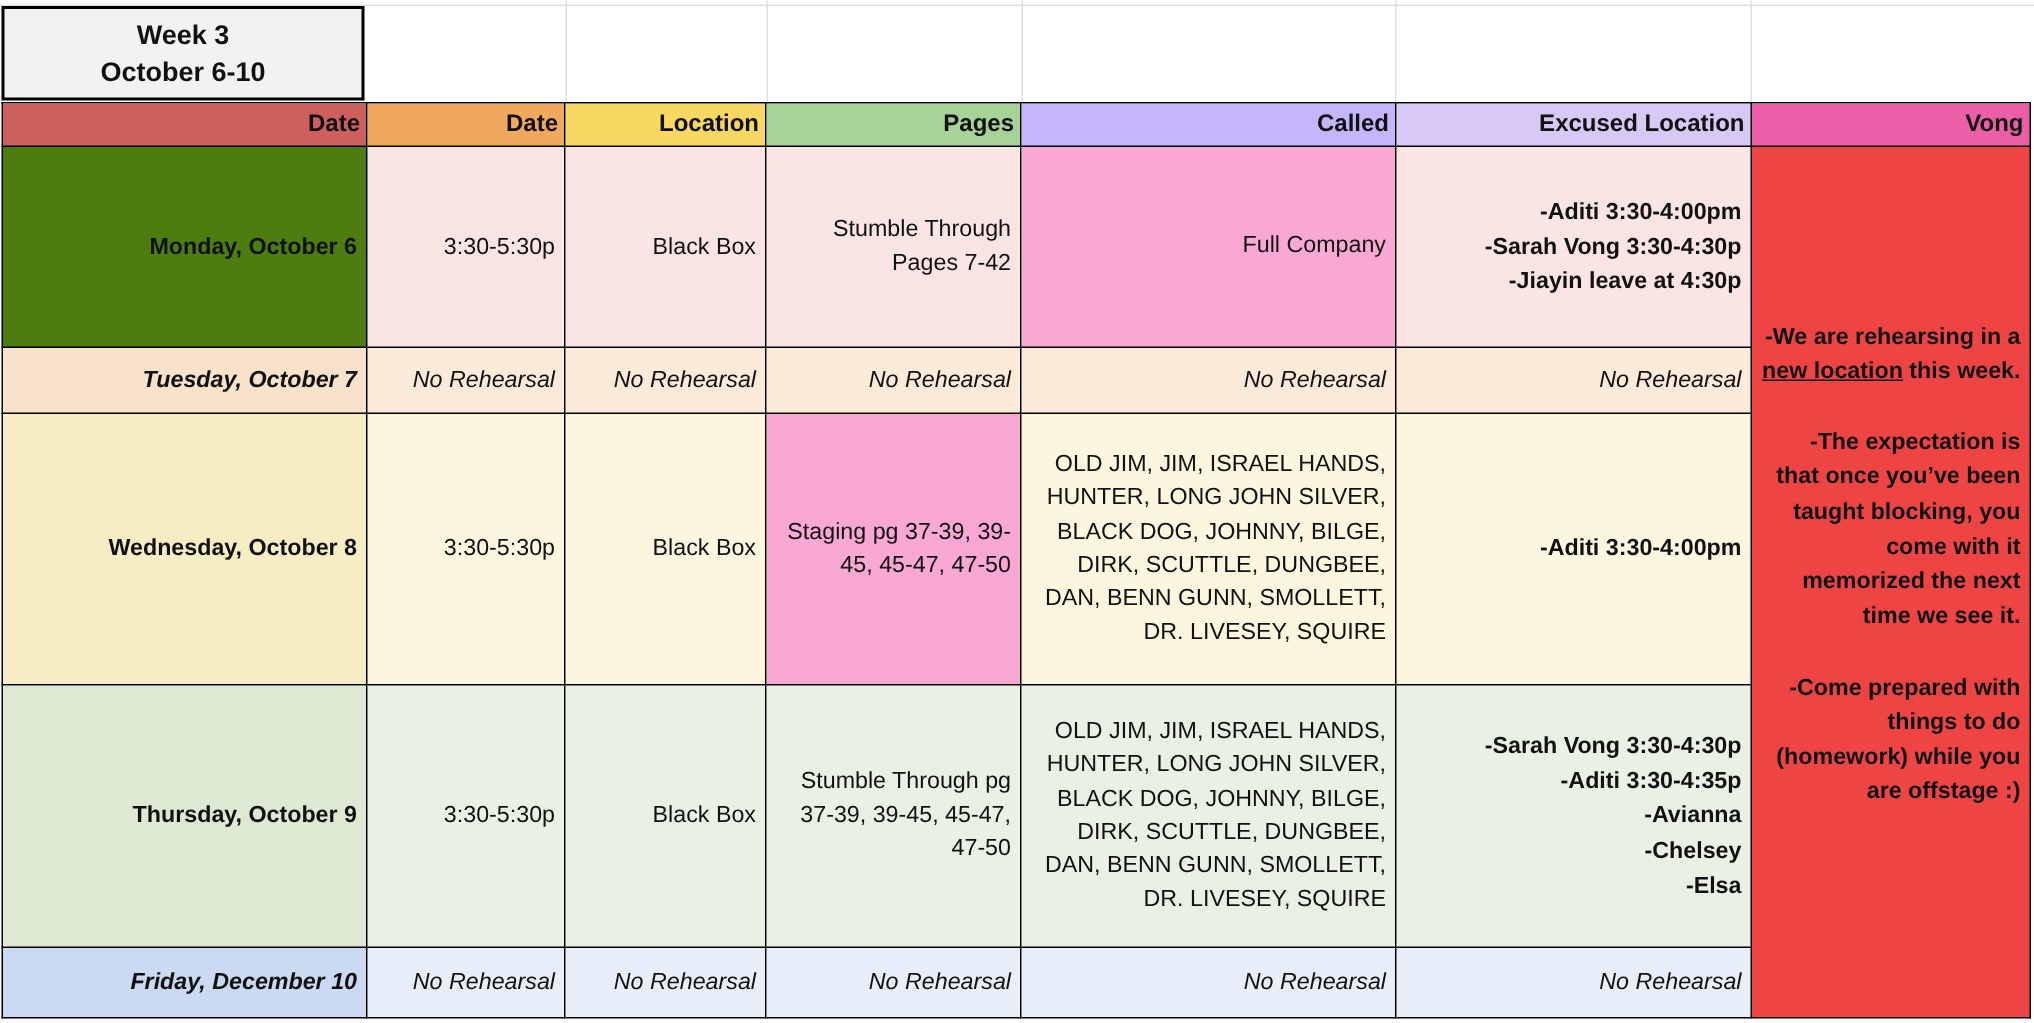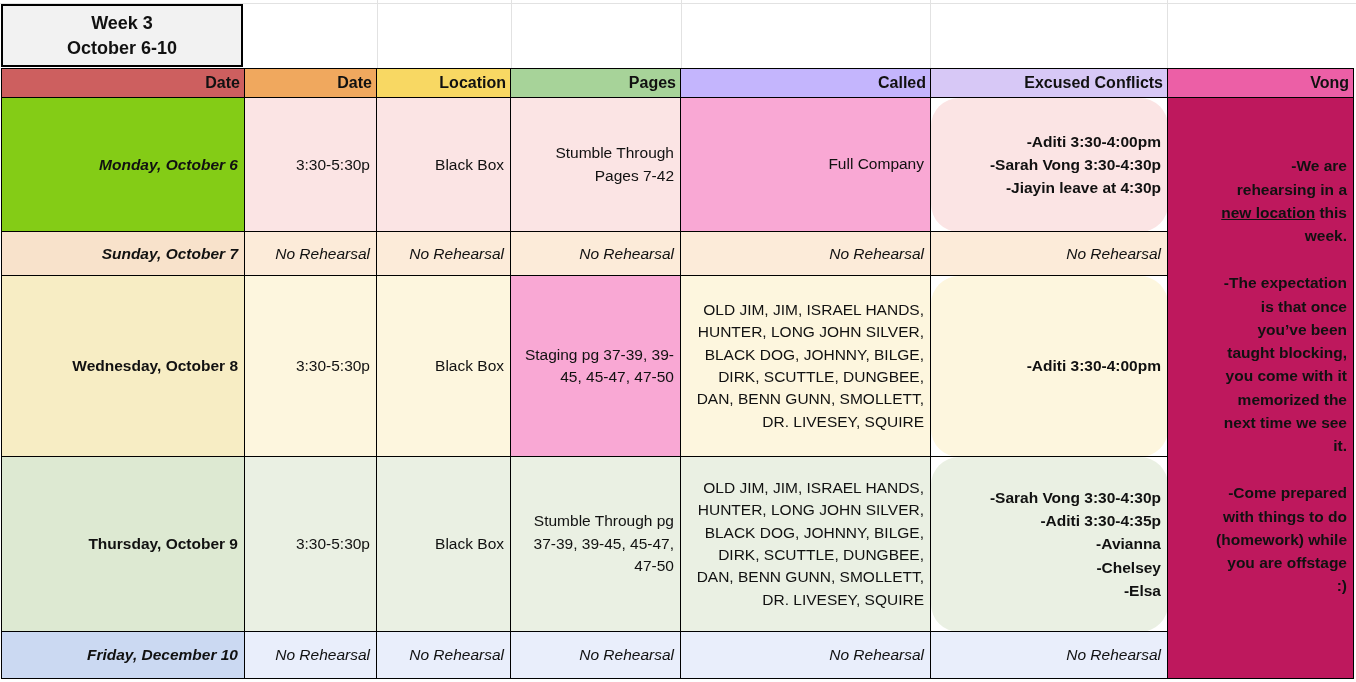--- a/index.html
+++ b/index.html
@@ -39,21 +39,21 @@
   tr.r-mon{height:134px;}
   tr.r-tue{height:44px;}
   tr.r-wed{height:181px;}
   tr.r-thu{height:175px;}
   tr.r-fri{height:47px;}
   td.date-cell{font-weight:bold;font-size:16.5px;}
   tr.italic-row td{font-style:italic;}
   td.excused{
     text-align:left;font-weight:bold;
     white-space:pre-line;line-height:1.5;
-    padding-left:10px;padding-right:6px;border-radius:28px;
+    padding-left:10px;padding-right:6px;
   }
   td.called-cell{line-height:1.45;font-size:15.5px;padding:4px 2px;}
   td.pages-cell{line-height:1.45;}
   td.notes-cell{
     vertical-align:top;text-align:left;
     font-weight:bold;line-height:1.5;font-size:15.5px;
     padding:6px 8px;
   }
   td.notes-cell p{margin:0 0 24px 0;}
   .u{text-decoration:underline;}
@@ -86,42 +86,42 @@
       <col style="width:186px">
     </colgroup>
 
     <tbody>
         <tr>
       <th style="background-color: rgb(205, 95, 95);">Date</th>
       <th style="background-color: rgb(240, 168, 94);">Date</th>
       <th style="background-color: rgb(248, 216, 99);">Location</th>
       <th style="background-color: rgb(167, 211, 153);">Pages</th>
       <th style="background-color: #c4b5fd;">Called</th>
-      <th style="background-color: rgb(215, 200, 246);">Excused Conflicts</th>
+      <th style="background-color: rgb(215, 200, 246);">Excused Location</th>
       <th style="background-color: rgb(236, 95, 166);">Vong</th>
     </tr>
 
     <tr class="r-mon">
-      <td class="date-cell" style="background-color: #84cc16; font-style: italic;">Monday, October 6</td>
+      <td class="date-cell" style="background-color: #4d7c0f;">Monday, October 6</td>
       <td style="background-color: rgb(251, 228, 228);">3:30-5:30p</td>
       <td style="background-color: rgb(251, 228, 228);">Black Box</td>
       <td class="pages-cell" style="background-color: rgb(251, 228, 228);">Stumble Through Pages 7-42</td>
       <td class="called-cell" style="background-color: #f9a8d4;">Full Company</td>
       <td class="excused" style="background-color: rgb(251, 228, 228);">-Aditi 3:30-4:00pm
 -Sarah Vong 3:30-4:30p
 -Jiayin leave at 4:30p</td>
-      <td class="notes-cell" rowspan="5" style="background-color: #be185d; padding-left: 46px;">
+      <td class="notes-cell" rowspan="5" style="background-color: #ef4444;">
         <p><span>-We are rehearsing in a </span><span class="u">new location</span><span> this week.</span></p>
         <p>-The expectation is that once you’ve been taught blocking, you come with it memorized the next time we see it.</p>
         <p>-Come prepared with things to do (homework) while you are offstage :)</p>
       </td>
     </tr>
 
     <tr class="r-tue italic-row">
-      <td class="date-cell" style="background-color: rgb(248, 226, 203);">Sunday, October 7</td>
+      <td class="date-cell" style="background-color: rgb(248, 226, 203);">Tuesday, October 7</td>
       <td style="background-color: rgb(252, 235, 217);">No Rehearsal</td>
       <td style="background-color: rgb(252, 235, 217);">No Rehearsal</td>
       <td style="background-color: rgb(252, 235, 217);">No Rehearsal</td>
       <td style="background-color: rgb(252, 235, 217);">No Rehearsal</td>
       <td style="background-color: rgb(252, 235, 217);">No Rehearsal</td>
     </tr>
 
     <tr class="r-wed">
       <td class="date-cell" style="background-color: rgb(247, 237, 196);">Wednesday, October 8</td>
       <td style="background-color: rgb(253, 246, 222);">3:30-5:30p</td>

